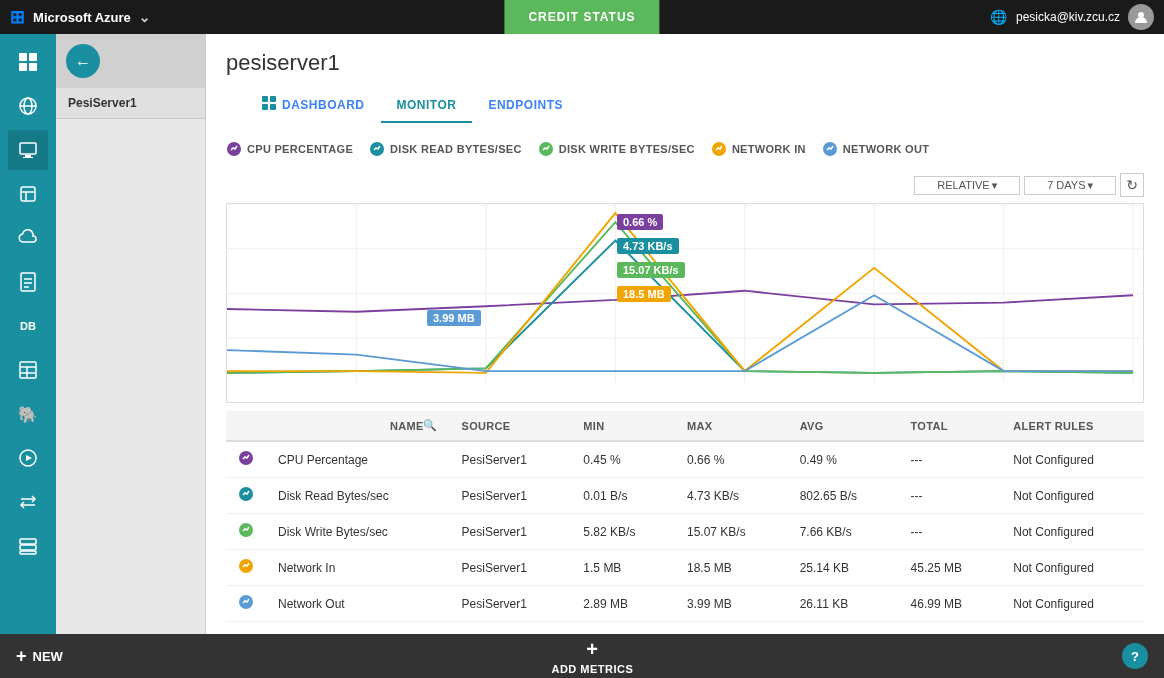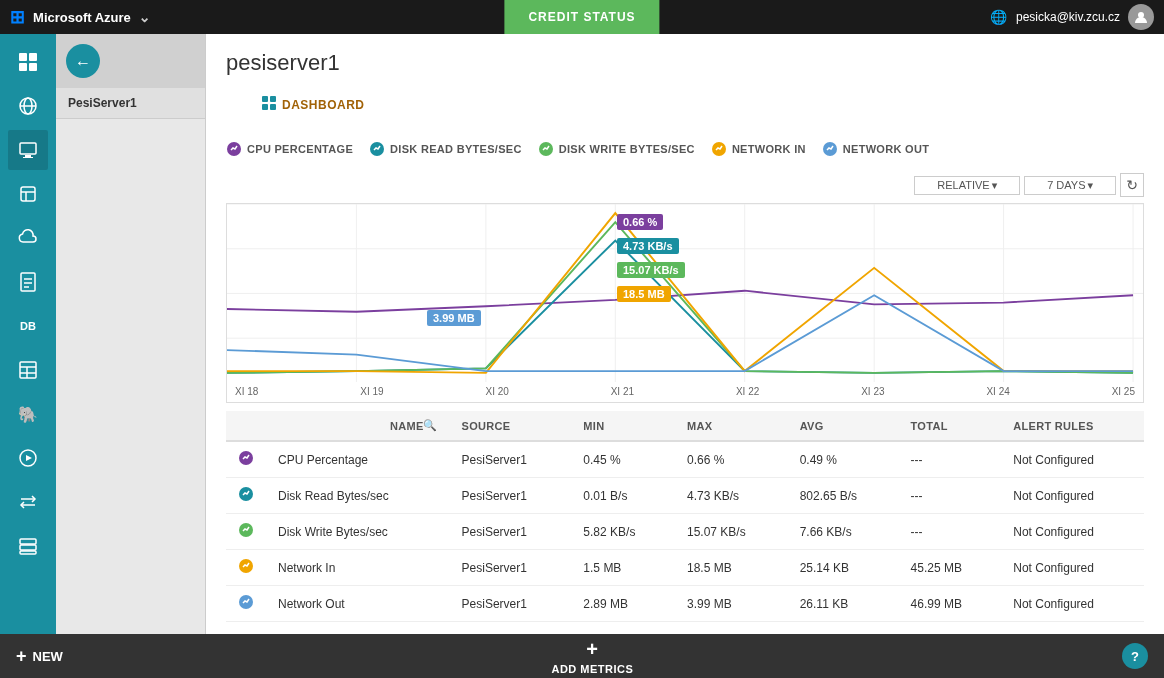--- a/index.html
+++ b/index.html
@@ -29,21 +29,21 @@
     .back-circle { width: 34px; height: 34px; background: #1a8fa0; border-radius: 50%; display: flex; align-items: center; justify-content: center; color: #fff; font-size: 16px; cursor: pointer; flex-shrink: 0; }
     .secondary-sidebar-item { padding: 8px 12px; font-size: 12px; color: #333; cursor: pointer; background: #e0e0e0; border-bottom: 1px solid #ccc; font-weight: 600; }
 
     
     .content { flex: 1; background: #fff; overflow-y: auto; display: flex; flex-direction: column; }
     .content-header { padding: 16px 20px 8px; }
     .page-title { font-size: 22px; font-weight: 300; color: #333; margin-bottom: 12px; }
 
     
     .tabs { display: flex; gap: 0; border-bottom: none; padding: 0 20px; margin-bottom: 0; }
-    .tab { padding: 8px 16px; font-size: 12px; font-weight: 600; letter-spacing: 0.5px; color: #a16207; cursor: pointer; border-bottom: 2px solid transparent; display: flex; align-items: center; gap: 6px; }
+    .tab { padding: 8px 16px; font-size: 12px; font-weight: 600; letter-spacing: 0.5px; color: #3b82f6; cursor: pointer; border-bottom: 2px solid transparent; display: flex; align-items: center; gap: 6px; }
     .tab.active { color: #1a8fa0; border-bottom: 2px solid #1a8fa0; }
 
     
     .chart-section { padding: 0 20px; flex: 1; }
     .chart-legend { display: flex; align-items: center; gap: 16px; padding: 10px 0 6px; flex-wrap: wrap; }
     .legend-item { display: flex; align-items: center; gap: 5px; font-size: 11px; font-weight: 600; color: #555; letter-spacing: 0.3px; cursor: pointer; }
     .legend-controls { margin-left: auto; display: flex; align-items: center; gap: 4px; font-size: 11px; color: #555; }
     .legend-dropdown { display: flex; align-items: center; gap: 2px; padding: 2px 22px; border: 1px solid #ccc; cursor: pointer; background: #fff; font-size: 11px; }
     .refresh-btn { width: 24px; height: 24px; border: 1px solid #ccc; background: #fff; cursor: pointer; display: flex; align-items: center; justify-content: center; font-size: 14px; }
 
@@ -184,20 +184,26 @@
           <span>
             <svg width="14" height="14" fill="#1a8fa0" viewBox="0 0 14 14">
                 <rect x="0" y="0" width="6" height="6" rx="1"></rect>
                 <rect x="8" y="0" width="6" height="6" rx="1"></rect>
                 <rect x="0" y="8" width="6" height="6" rx="1"></rect>
                 <rect x="8" y="8" width="6" height="6" rx="1"></rect>
               </svg>
           </span>
           <span>DASHBOARD</span>
         </div>
+        <div class="tab active">
+          <span>MONITOR</span>
+        </div>
+        <div class="tab">
+          <span>ENDPOINTS</span>
+        </div>
       </div>
     </div>
 
     <div class="chart-section">
 
       <div class="chart-legend">
         <div class="legend-item">
           <svg width="16" height="16" viewBox="0 0 16 16">
               <circle cx="8" cy="8" r="7" fill="#7b3f9e"></circle>
               <polyline points="5,9 7,7 9,8 11,5" fill="none" stroke="#fff" stroke-width="1.5"></polyline>
@@ -271,30 +277,20 @@
 
           <polyline points="0,160 130,165 260,183 390,183 520,183 650,100 780,183 910,183" fill="none" stroke="#5b9bd5" stroke-width="2"></polyline>
         </svg>
 
         <div class="chart-tooltip" style="background:#7b3f9e; top:10px; left:390px;">0.66 %</div>
         <div class="chart-tooltip" style="background:#1a8fa0; top:34px; left:390px;">4.73 KB/s</div>
         <div class="chart-tooltip" style="background:#5cb85c; top:58px; left:390px;">15.07 KB/s</div>
         <div class="chart-tooltip" style="background:#f0a500; top:82px; left:390px;">18.5 MB</div>
         <div class="chart-tooltip" style="background:#5b9bd5; top:106px; left:200px;">3.99 MB</div>
 
-        <div style="position:absolute;bottom:0;left:0;right:0;height:20px;display:flex;justify-content:space-between;padding:4px 8px;font-size:10px;color:#666;">
-          <span>XI 18</span>
-          <span>XI 19</span>
-          <span>XI 20</span>
-          <span>XI 21</span>
-          <span>XI 22</span>
-          <span>XI 23</span>
-          <span>XI 24</span>
-          <span>XI 25</span>
-        </div>
       </div>
 
       <table class="data-table">
         <thead>
           <tr>
             <th style="width:36px;"></th>
             <th>
               <div class="th-name-row">
                 <span>NAME</span>
                 <span class="search-icon-th">🔍</span>

